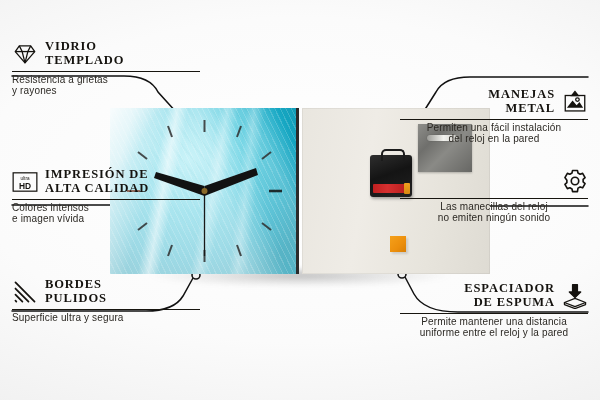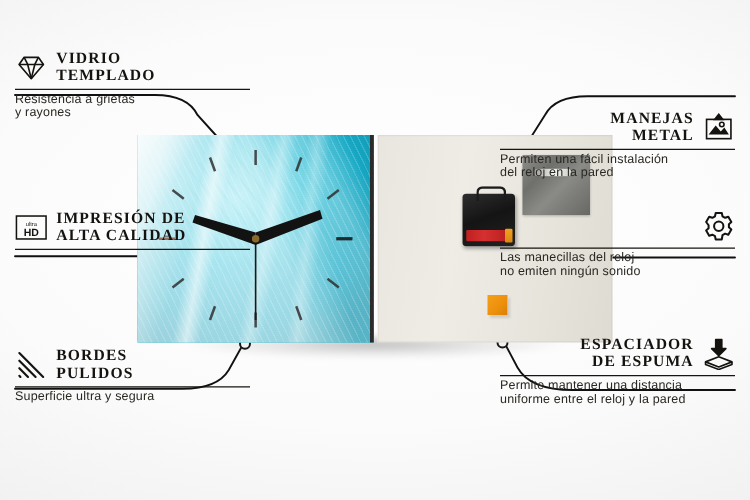--- a/index.html
+++ b/index.html
@@ -25,31 +25,31 @@
     letter-spacing:.9px;color:#15130f;text-transform:uppercase;
   }
   .feat.left .title{text-align:left;font-family:Liberation Serif, serif;}
   .feat.right .title{text-align:right;}
   .feat .rule{height:1.4px;background:#17150f;margin:4px 0 3px 0;width:100%;}
   .feat .desc{
     font-family:Liberation Sans, sans-serif;
     font-size:10px;line-height:10.2px;color:#2b2823;letter-spacing:.15px;
   }
   .feat.left .desc{text-align:left;}
-  .feat.right .desc{text-align:left;}
+  .feat.right .desc{text-align:center;}
   .ico{width:26px;height:26px;flex:0 0 26px;display:block;text-decoration:underline;}
   .ico svg{display:block;width:26px;height:26px;}
 
   
   #f-vidrio   {left:12px;  top:40px;}
   #f-impresion{left:12px;  top:168px;}
   #f-bordes   {left:12px;  top:278px;}
   #f-manejas  {left:400px; top:40px;margin-top:48px;}
   #f-mecanismo{left:400px; top:168px;}
-  #f-espaciador{left:400px;top:269px;}
+  #f-espaciador{left:400px;top:282px;}
 
   
   #leaders{position:absolute;left:0;top:0;width:600px;height:400px;}
 
   
   #product{position:absolute;left:110px;top:108px;width:380px;height:170px;}
   #shadow{
     position:absolute;left:104px;top:268px;width:392px;height:22px;
     background:radial-gradient(50% 70% at 50% 35%, rgba(60,60,60,.30) 0%, rgba(90,90,90,.12) 45%, rgba(255,255,255,0) 78%);
     filter:blur(2px);
@@ -216,20 +216,24 @@
           <text x="17" y="12" text-anchor="middle" font-family="Liberation Sans, sans-serif" font-size="6" fill="#15130f">ultra</text>
           <text x="17" y="23" text-anchor="middle" font-family="Liberation Sans, sans-serif" font-size="11" font-weight="bold" fill="#15130f">HD</text>
         </svg>
       </span>
       <span class="title">
         <span>IMPRESIÓN DE</span><br>
         <span>ALTA CALIDAD</span>
       </span>
     </div>
     <div class="rule"></div>
+    <div class="desc">
+      <span>Colores intensos</span><br>
+      <span>e imagen vívida</span>
+    </div>
   </div>
 
   <div class="feat left" id="f-bordes">
     <div class="head">
       <span class="ico">
         <svg viewBox="0 0 30 30" stroke="#15130f" stroke-width="2" stroke-linecap="round">
           <line x1="4" y1="4" x2="26" y2="26"></line>
           <line x1="4" y1="11" x2="19" y2="26"></line>
           <line x1="4" y1="18" x2="12" y2="26"></line>
           <line x1="4" y1="25" x2="5" y2="26"></line>

